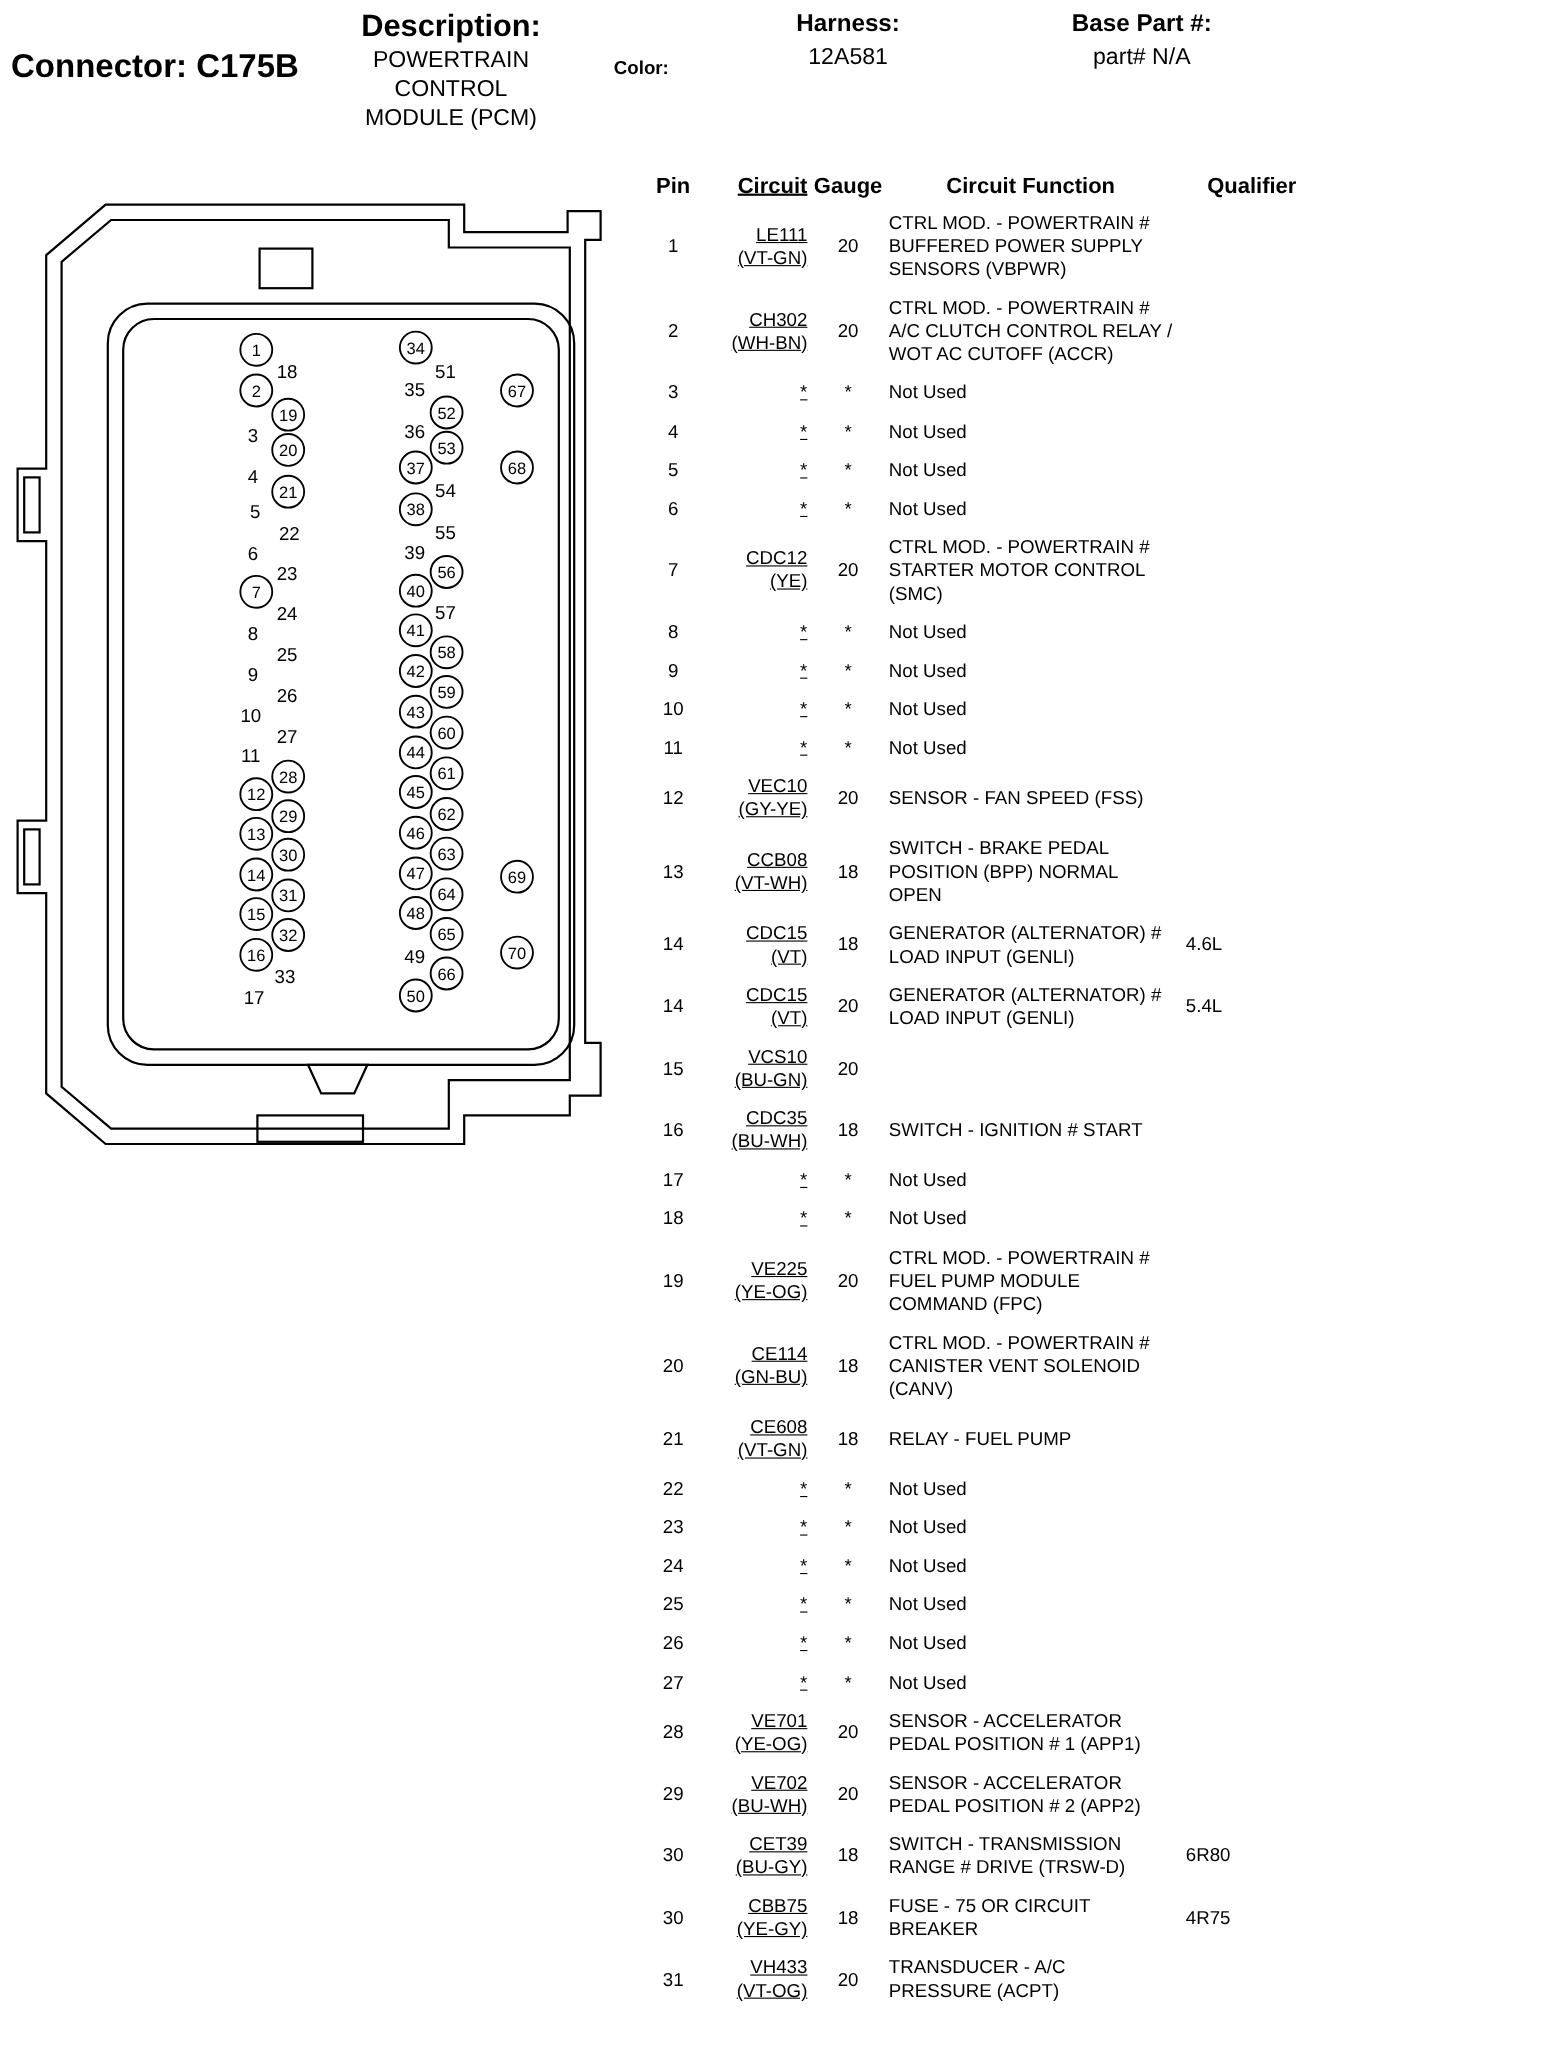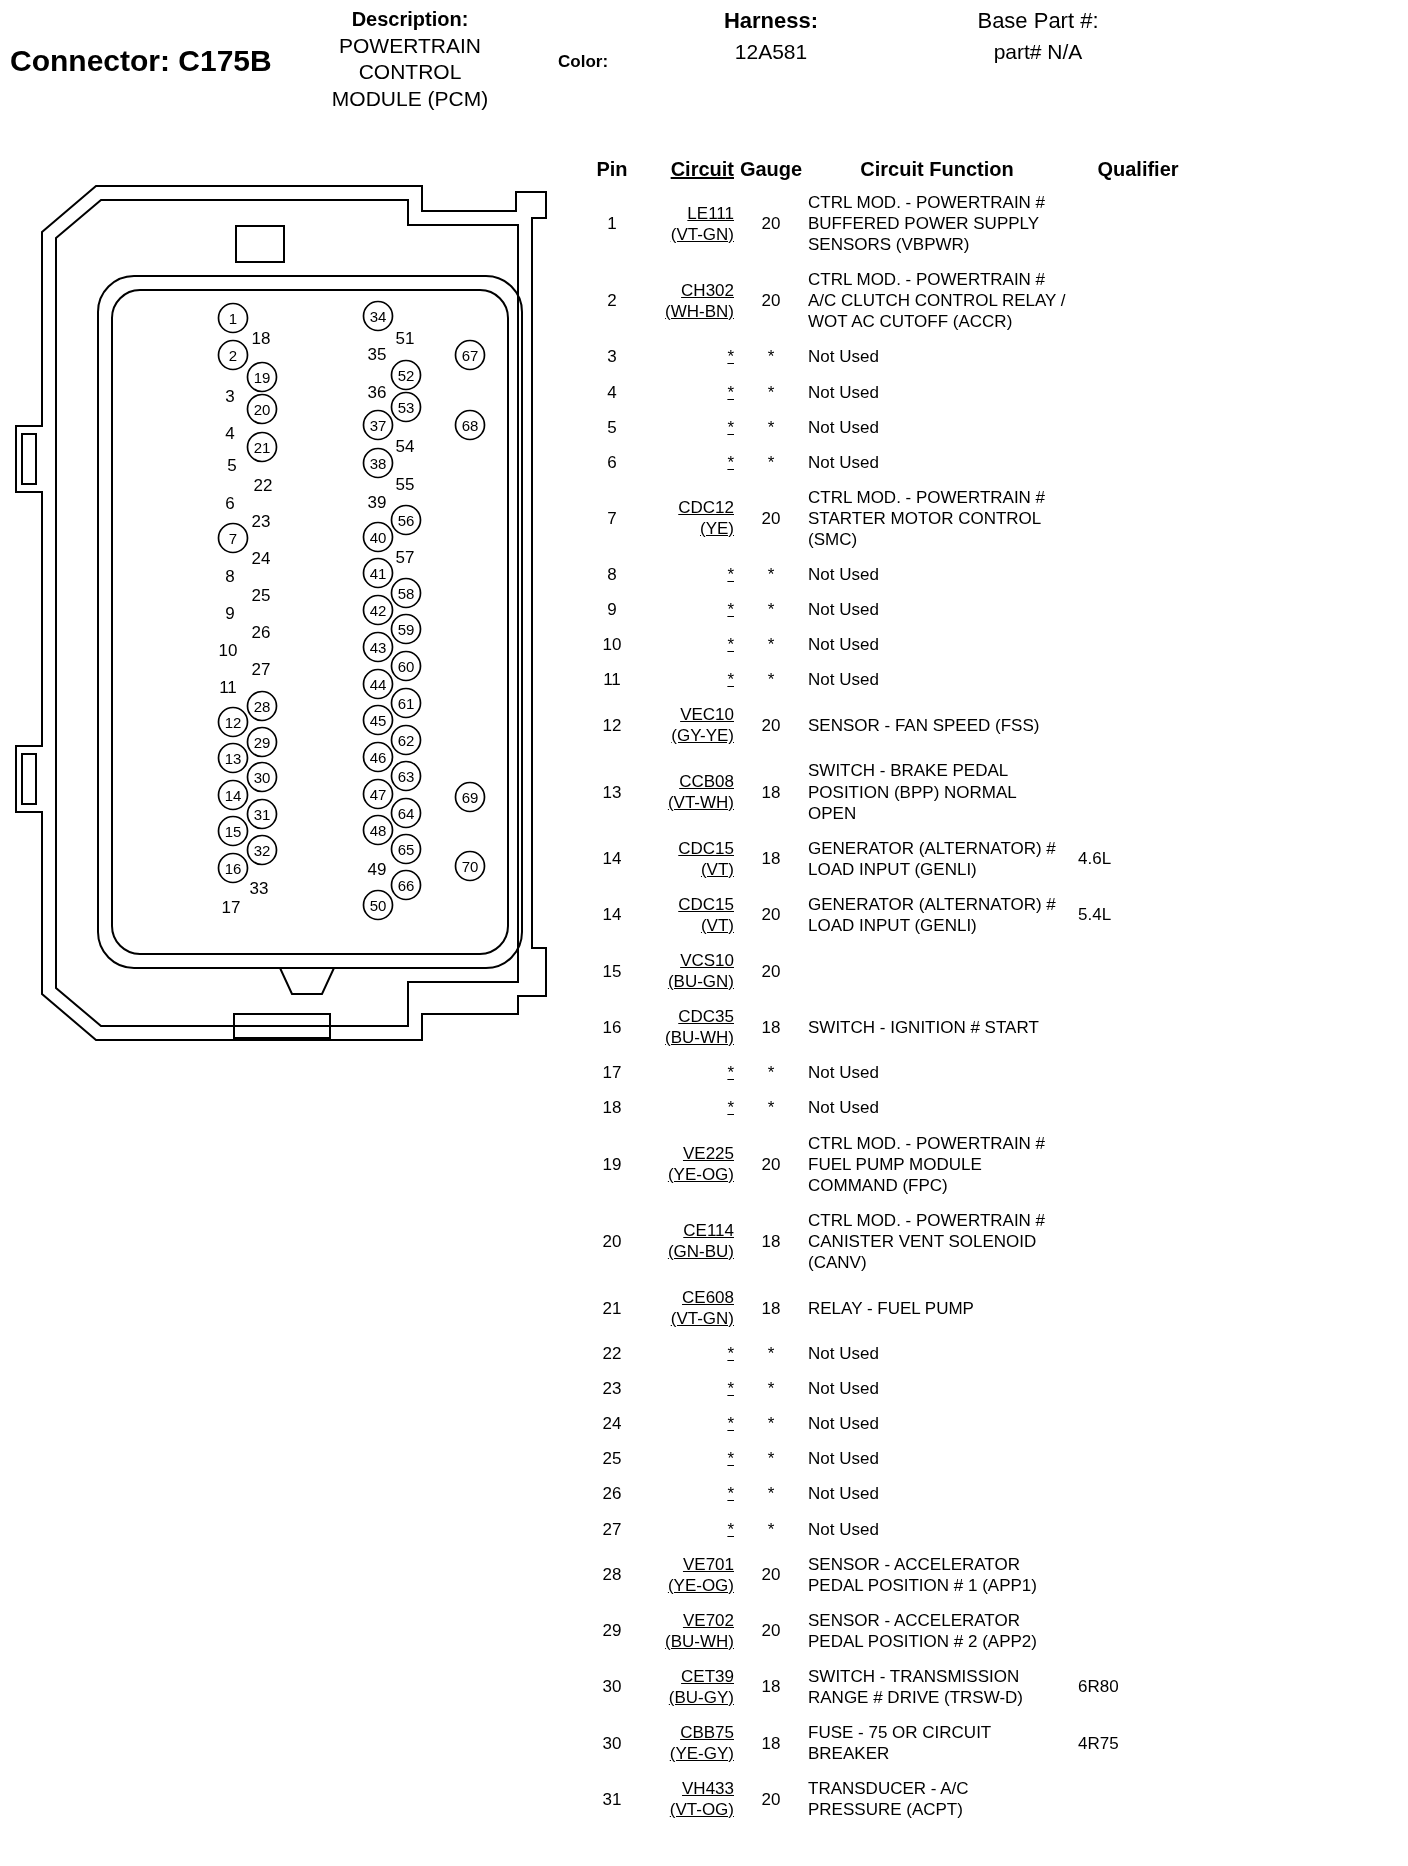--- a/index.html
+++ b/index.html
@@ -5,28 +5,28 @@
   html,body{margin:0;padding:0;}
   body{
     width:1408px;height:1866px;position:relative;background:#ffffff;
     font-family:"Liberation Sans", sans-serif;color:#000;overflow:hidden;
   }
   .abs{position:absolute;}
 
   
   #connector-title{left:10px;top:44px;font-size:30px;font-weight:bold;white-space:nowrap;}
   #desc-block{left:290px;top:8px;width:240px;text-align:center;}
-  #desc-label{font-size:20px;font-weight:bold;}
+  #desc-label{font-size:28px;font-weight:bold;}
   #desc-value{font-size:21px;width:180px;margin:2px auto 0 auto;line-height:1.25;}
   #color-label{left:558px;top:52px;font-size:17px;font-weight:bold;}
   #harness-block{left:686px;top:8px;width:170px;text-align:center;}
   #harness-label{font-size:22px;font-weight:bold;}
   #harness-value{font-size:21px;margin-top:6px;}
   #basepart-block{left:938px;top:8px;width:200px;text-align:center;}
-  #basepart-label{font-size:22px;font-weight:normal;}
+  #basepart-label{font-size:22px;font-weight:bold;}
   #basepart-value{font-size:21px;margin-top:6px;}
 
   
   #connector-art{left:0;top:0;width:590px;height:1080px;}
   #connector-art path, #connector-art rect.outline{fill:none;stroke:#000;stroke-width:2;}
   #connector-art circle{fill:none;stroke:#000;stroke-width:1.7;}
   #connector-art text{font-family:"Liberation Sans",sans-serif;fill:#000;}
   text.pin-in-circle{font-size:15px;text-anchor:middle;}
   text.pin-plain{font-size:17px;text-anchor:middle;}
 

